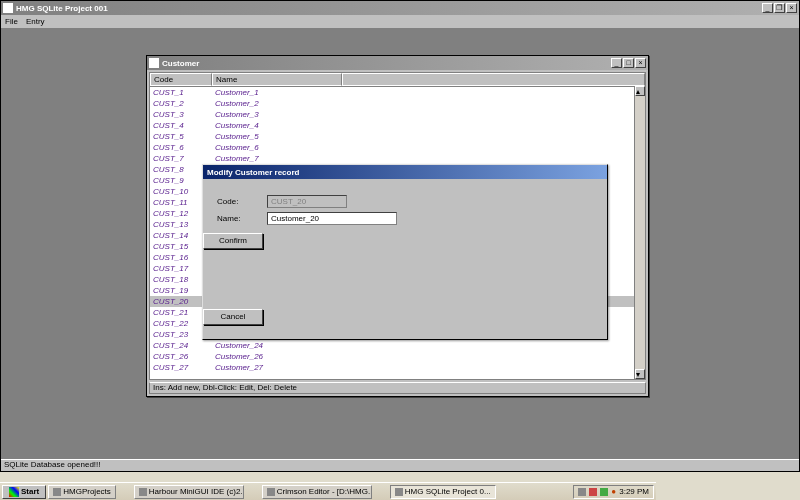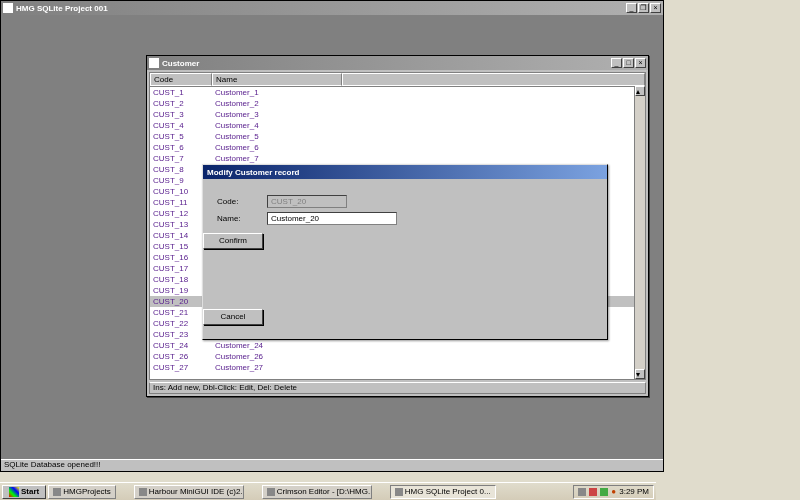--- a/index.html
+++ b/index.html
@@ -1,32 +1,32 @@
 <!DOCTYPE html>
 <html><head>
 <meta charset="utf-8">
 <style>
 *{box-sizing:border-box;margin:0;padding:0;font-family:Tahoma,Arial,sans-serif;font-size:8px;}
 body{width:800px;height:500px;background:#e0dccc;overflow:hidden;position:relative;}
-.app-win{position:absolute;left:0;top:0;width:664px;height:472px;background:#808080;border:1px solid #000;}
+.app-win{position:absolute;left:0;top:0;width:800px;height:472px;background:#808080;border:1px solid #000;}
 .titlebar{height:14px;background:linear-gradient(to right,#0a246a,#a6caf0);display:flex;align-items:center;color:#fff;padding:0 2px;}
 .titlebar.inactive{background:linear-gradient(to right,#808080,#b0b0b0);}
 .ticon{width:10px;height:10px;background:#fff;margin-right:3px;display:inline-block;}
 .ttext{flex:1;font-weight:bold;}
 .tbtns{display:flex;gap:1px;}
 .tbtn{width:11px;height:10px;background:#c0c0c0;border:1px solid #fff;border-right-color:#404040;border-bottom-color:#404040;font-size:7px;text-align:center;line-height:7px;color:#000;}
 .menubar{height:13px;background:#c0c0c0;display:flex;align-items:center;padding:0 4px;gap:8px;color:#000;}
 .menuitem{}
 .cust-win{position:absolute;left:145px;top:54px;width:503px;height:342px;background:#c0c0c0;border:1px solid #000;box-shadow:1px 1px 0 #404040;}
 .subclient{position:absolute;left:2px;top:16px;right:2px;bottom:16px;background:#fff;border:1px solid #808080;overflow:hidden;}
 .thead{display:flex;background:#c0c0c0;border-bottom:1px solid #808080;}
 .th{padding:1px 3px;border-right:1px solid #808080;border-bottom:1px solid #fff;border-top:1px solid #fff;border-left:1px solid #fff;background:#c0c0c0;}
 .th1{width:62px;}.th2{width:130px;}.th3{flex:1;}
 .tbody{overflow:hidden;}
-.tr{display:flex;height:11px;line-height:11px;}
+.tr{display:flex;height:11px;line-height:11px;font-style:italic;}
 .tr.sel{background:#c0c0c0;}
 .td1{width:62px;padding-left:3px;color:#551a8b;}
 .td2{width:130px;padding-left:3px;color:#551a8b;}
 .sb{position:absolute;right:0;top:13px;bottom:0;width:11px;background:#d4d0c8;border-left:1px solid #808080;}
 .sbbtn{width:10px;height:10px;background:#c0c0c0;border:1px solid #fff;border-right-color:#404040;border-bottom-color:#404040;}
 .statusbar{position:absolute;left:2px;right:2px;bottom:2px;height:12px;background:#c0c0c0;border:1px solid #808080;border-top-color:#fff;padding:0 3px;line-height:10px;}
 .modal{position:absolute;left:201px;top:163px;width:406px;height:176px;background:#c0c0c0;border:1px solid #dfdfdf;border-right-color:#000;border-bottom-color:#000;box-shadow:1px 1px 2px rgba(0,0,0,0.4);}
 .modal .titlebar{background:linear-gradient(to right,#0a246a,#7ba2e0);}
 .modal-body{padding:12px 14px;position:relative;height:calc(100% - 14px);}
 .row{display:flex;align-items:center;margin:4px 0;}
@@ -52,20 +52,24 @@
 <div class="app-win">
   <div class="titlebar inactive">
     <span class="ticon"></span>
     <span class="ttext">HMG SQLite Project 001</span>
     <div class="tbtns">
       <div class="tbtn">_</div>
       <div class="tbtn">❐</div>
       <div class="tbtn">×</div>
     </div>
   </div>
+  <div class="menubar">
+    <span class="menuitem">File</span>
+    <span class="menuitem">Entry</span>
+  </div>
 
   <div class="cust-win">
     <div class="titlebar inactive">
       <span class="ticon"></span>
       <span class="ttext">Customer</span>
       <div class="tbtns">
         <div class="tbtn">_</div>
         <div class="tbtn">□</div>
         <div class="tbtn">×</div>
       </div>

